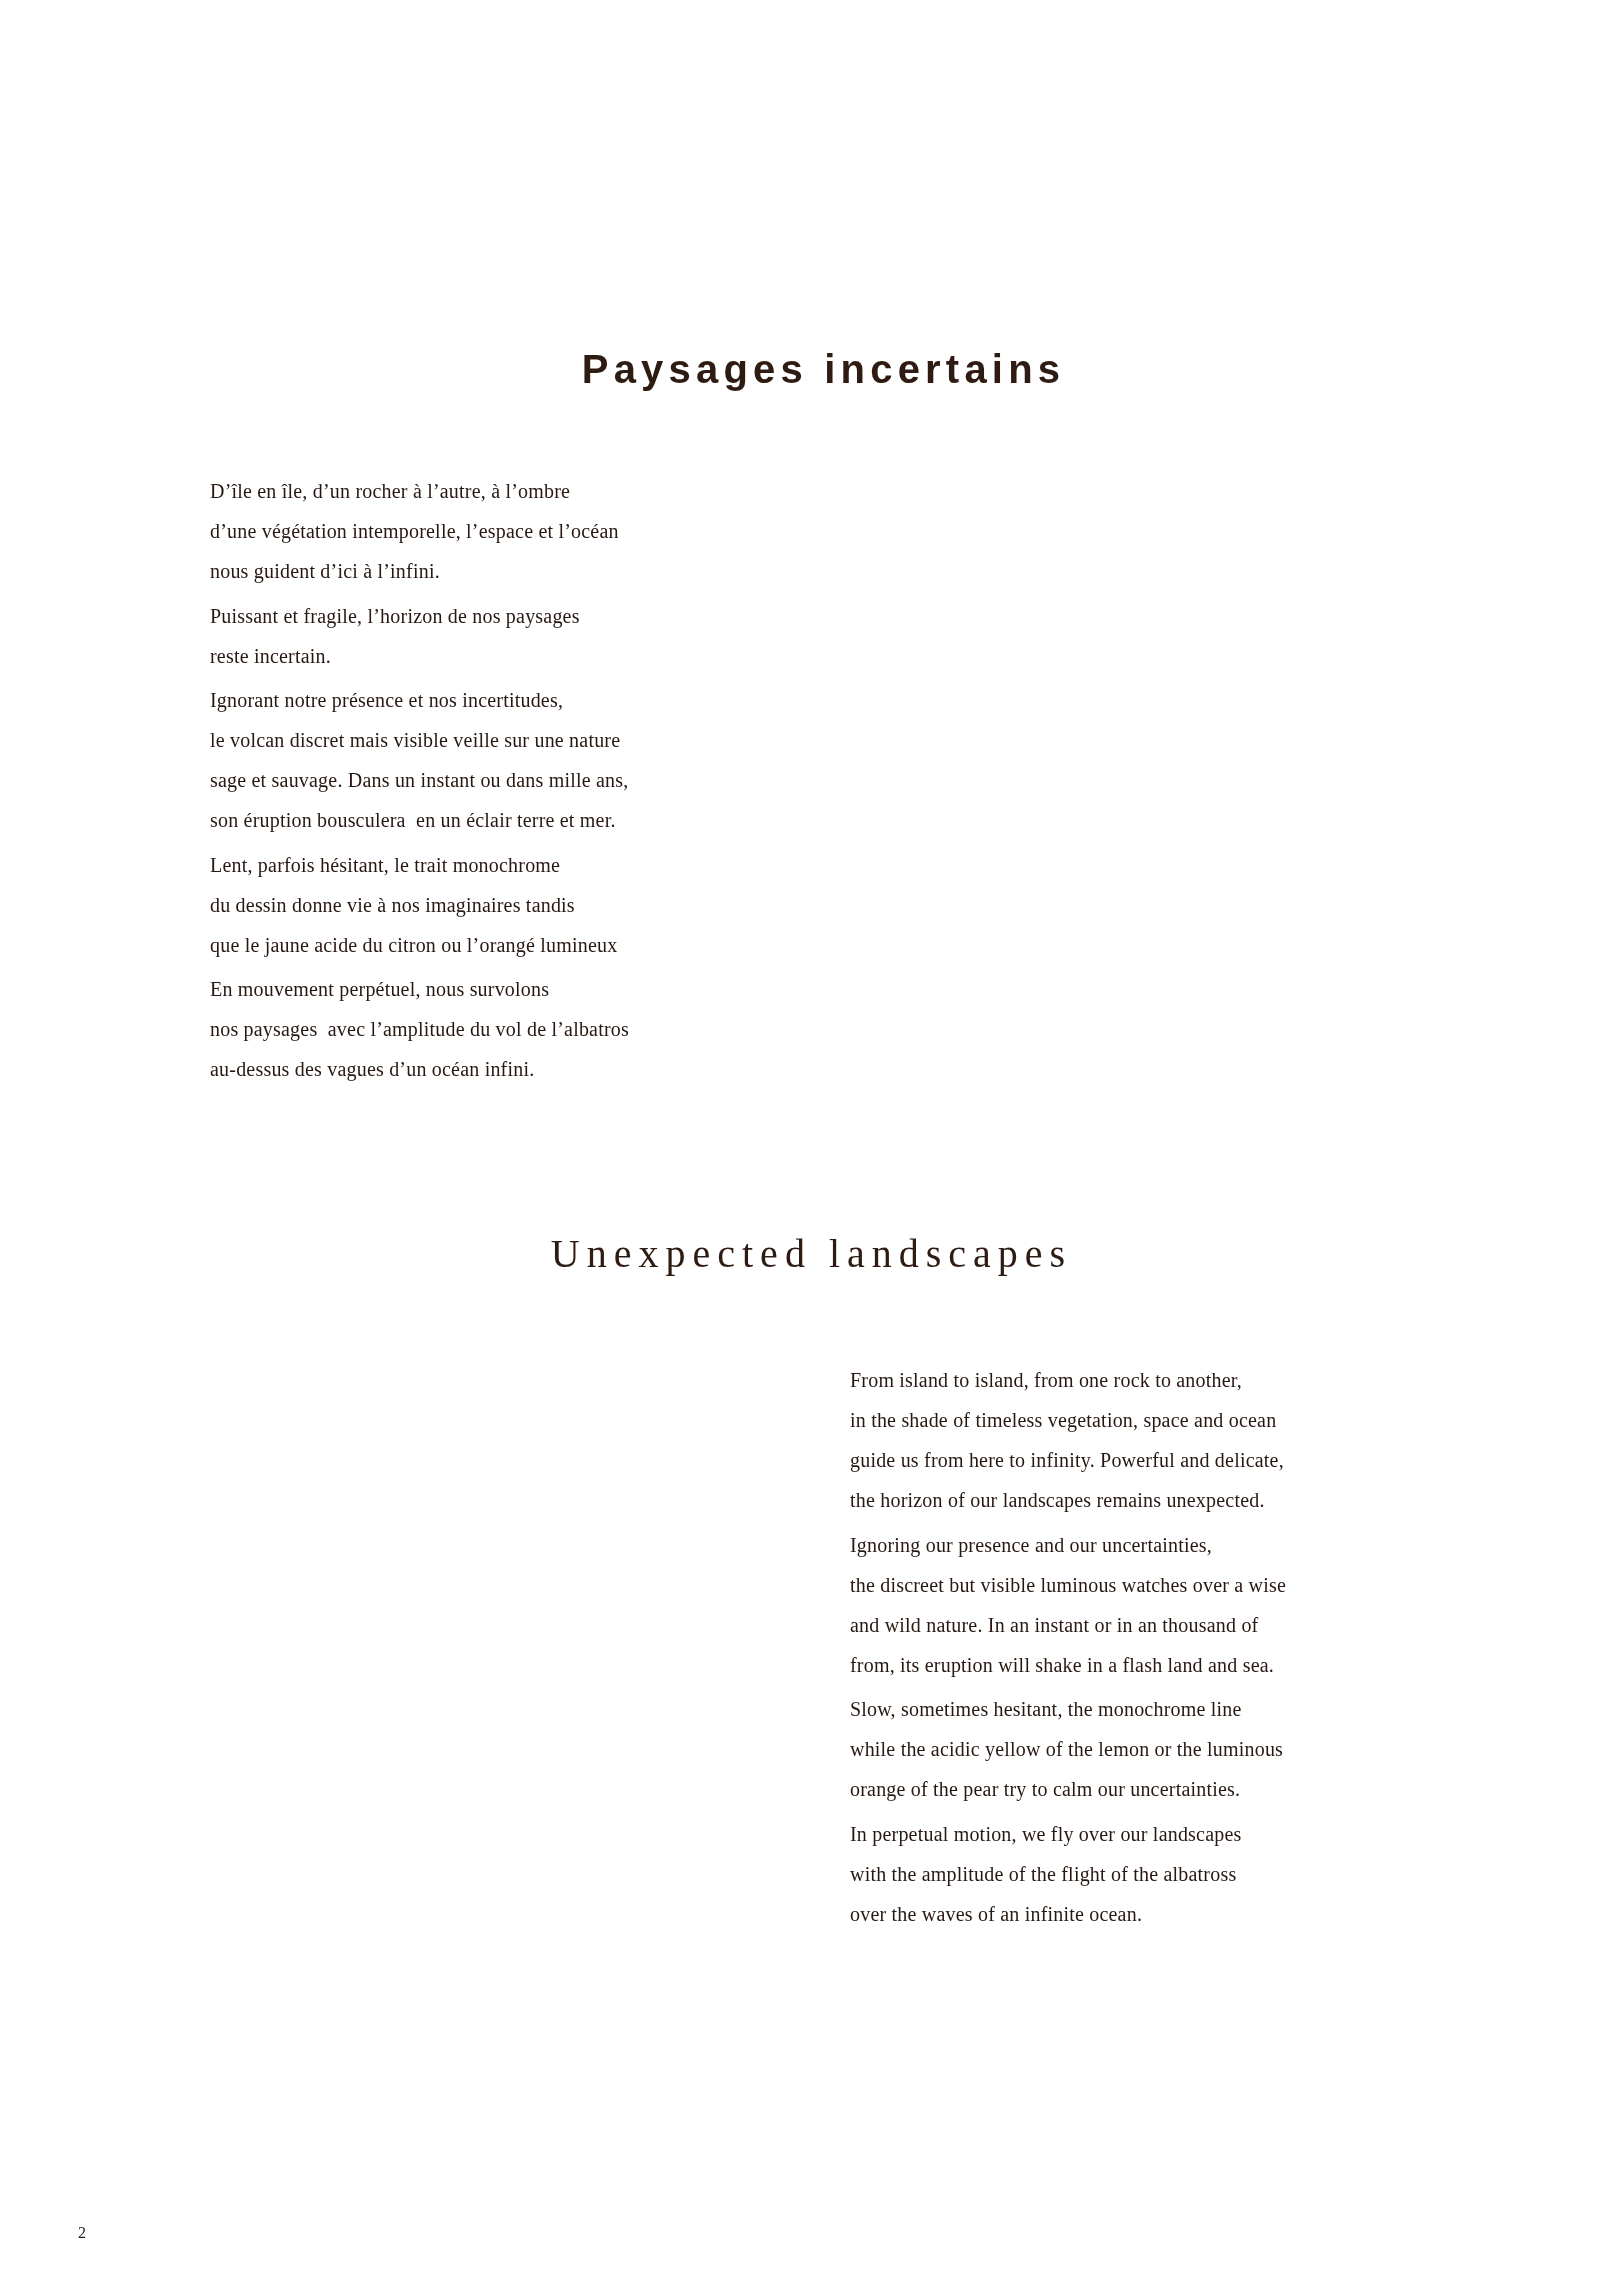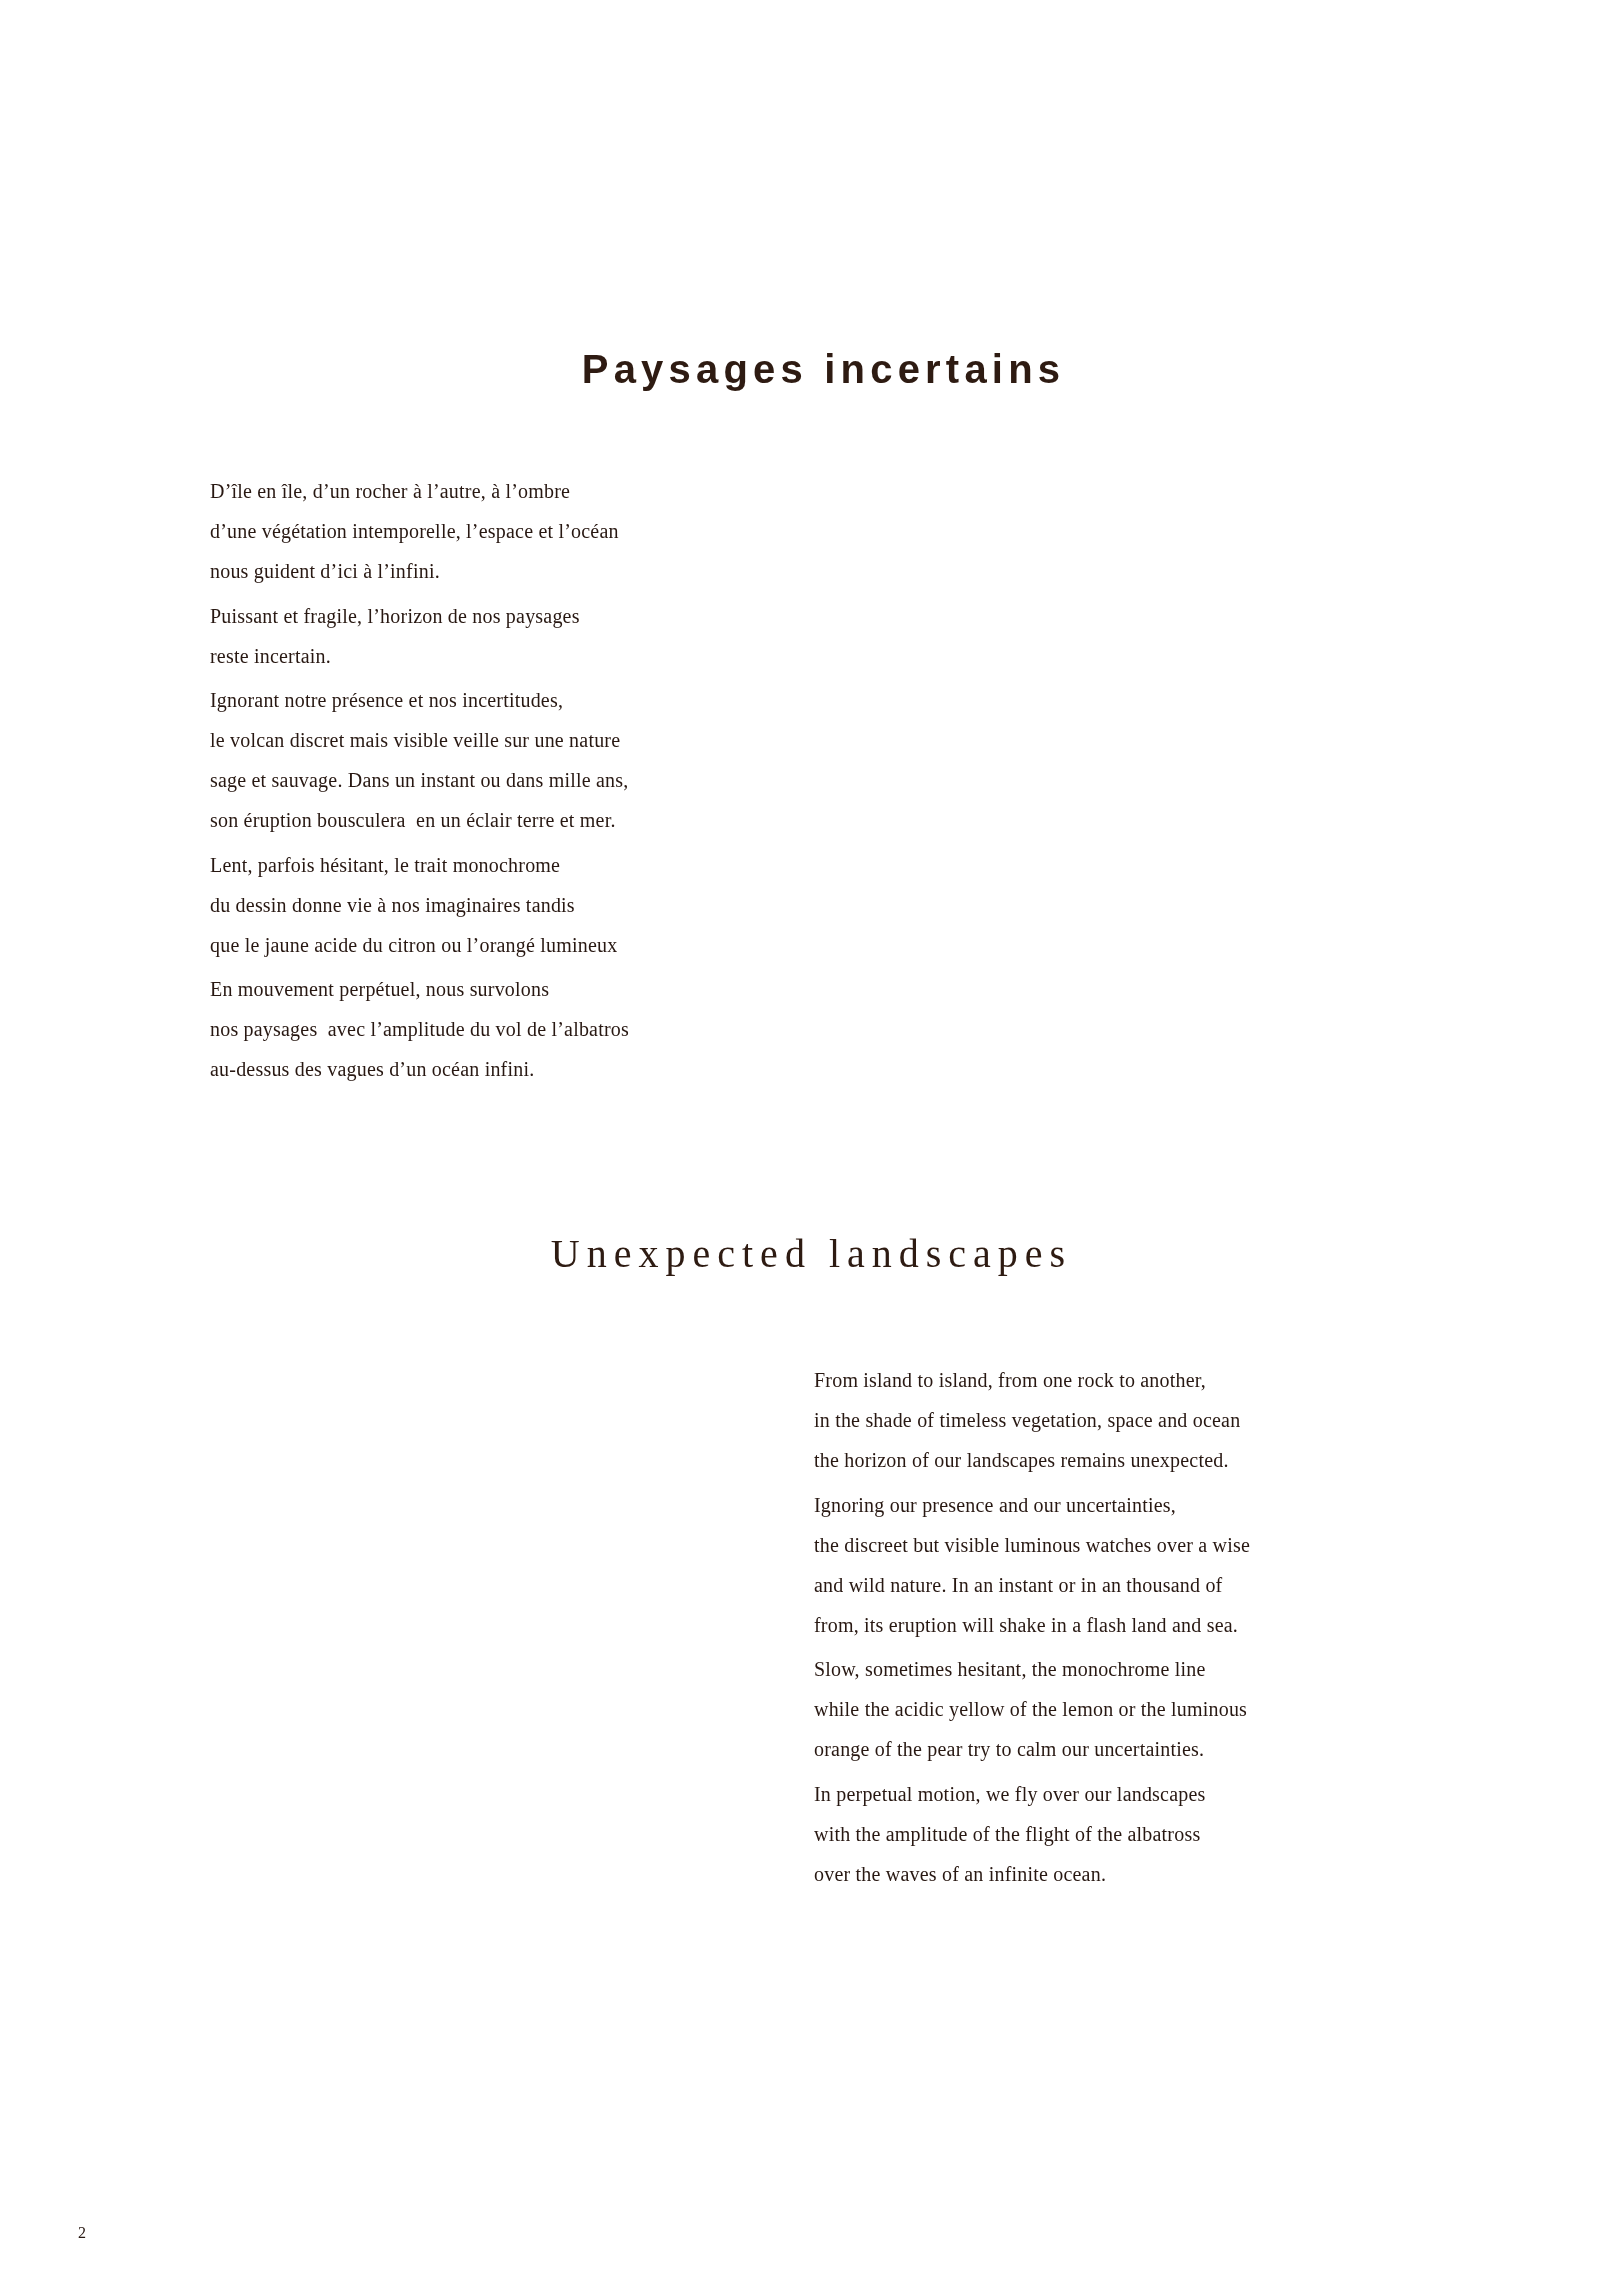--- a/index.html
+++ b/index.html
@@ -45,21 +45,21 @@
   }
   .text-block {
     position: absolute;
     font-family: "Liberation Serif", serif;
     font-size: 20px;
     line-height: 40px;
     letter-spacing: 0.2px;
     color: var(--text-color, #281812);
   }
   .fr-body { left: 210px; top: 471px; width: 644px; }
-  .en-body { left: 814px; top: 1360px; width: 657px; }
+  .en-body { left: 850px; top: 1360px; width: 657px; }
   .para { margin: 0 0 4.5px 0; padding: 0; }
   .para:last-child { margin-bottom: 0; }
   .text-line {
     display: block;
     white-space: pre-wrap; 
   }
   .page-number {
     position: absolute;
     left: 78px;
     top: 2223px;
@@ -103,20 +103,21 @@
         <span class="text-line">au-dessus des vagues d’un océan infini.</span>
       </p>
     </div>
 
   <h2 class="en-title">Unexpected landscapes</h2>
 
   <div class="text-block en-body">
       <p class="para">
         <span class="text-line">From island to island, from one rock to another,</span>
         <span class="text-line">in the shade of timeless vegetation, space and ocean</span>
+        <span class="text-line">guide us from here to infinity. Powerful and delicate,</span>
         <span class="text-line">the horizon of our landscapes remains unexpected.</span>
       </p>
       <p class="para">
         <span class="text-line">Ignoring our presence and our uncertainties,</span>
         <span class="text-line">the discreet but visible luminous watches over a wise</span>
         <span class="text-line">and wild nature. In an instant or in an thousand of</span>
         <span class="text-line">from, its eruption will shake in a flash land and sea.</span>
       </p>
       <p class="para">
         <span class="text-line">Slow, sometimes hesitant, the monochrome line</span>

